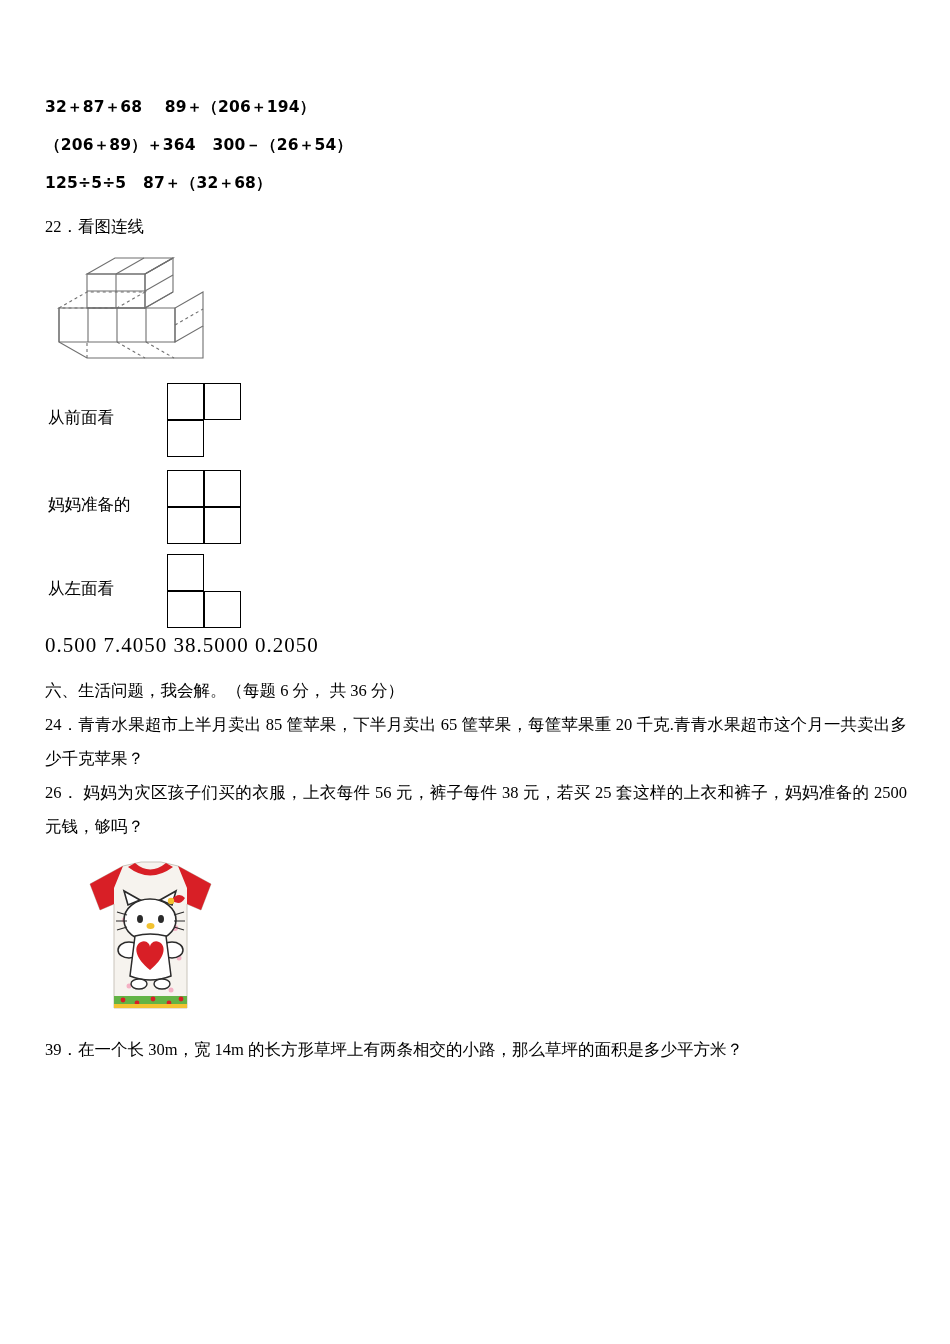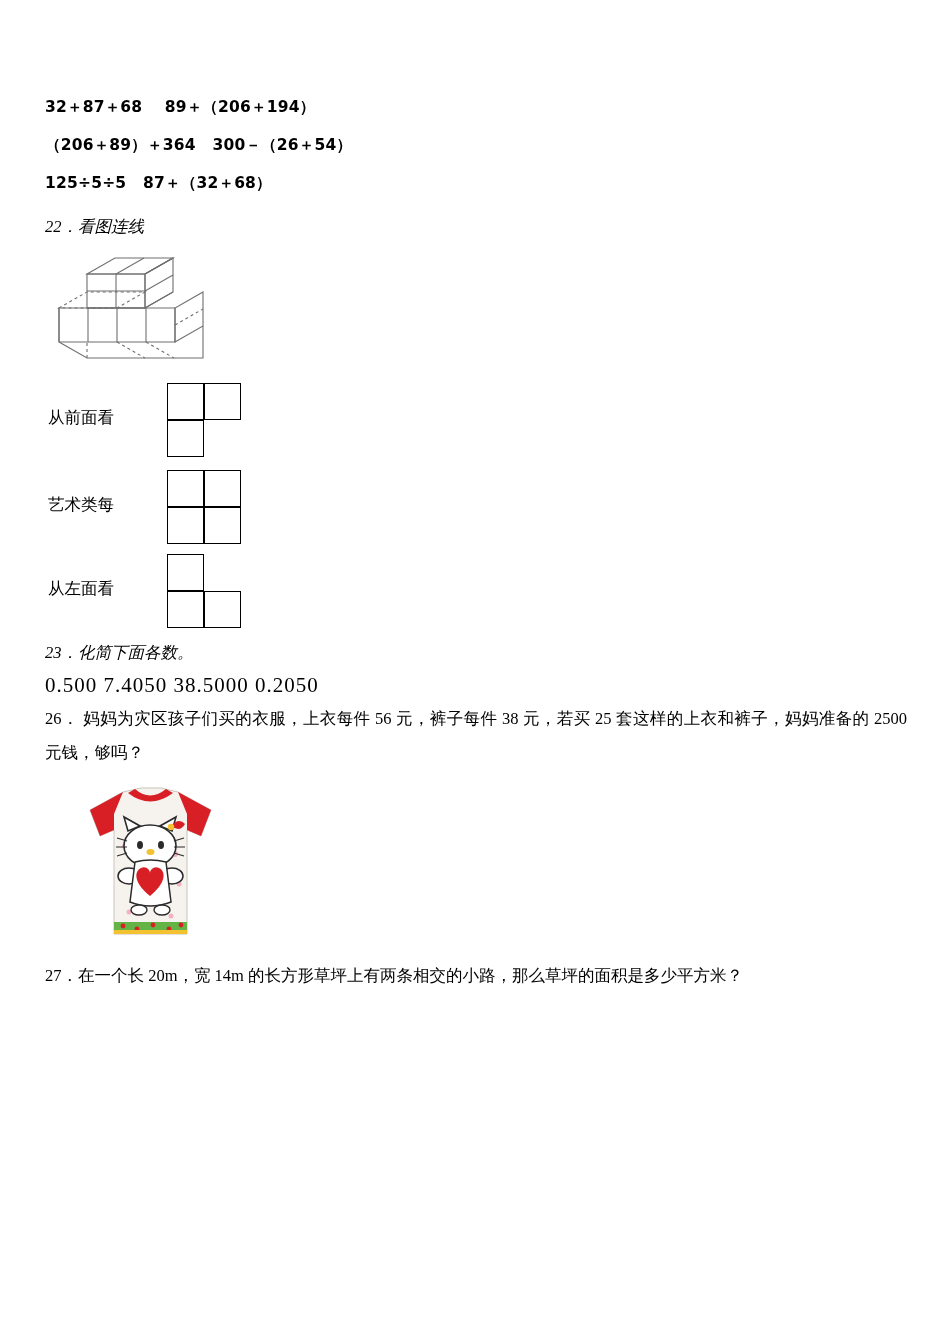--- a/index.html
+++ b/index.html
@@ -33,21 +33,20 @@
     font-weight: bold;
     font-size: 15.5px;
     line-height: 38px;
     letter-spacing: 0.2px;
     white-space: pre;
   }
   .q-head {
     font-size: 16.5px;
     line-height: 30px;
     margin-top: 10px;
-    font-style: italic;
   }
   .section-head {
     font-size: 16.5px;
     line-height: 34px;
     margin-top: 12px;
   }
   .q-body {
     font-size: 16.5px;
     line-height: 34px;
     text-align: justify;
@@ -164,21 +163,21 @@
         <div class="view-shape">
           <div class="cellgrid" style="width:76px;height:76px;">
             <div class="cell" style="left:0;top:0;"></div>
             <div class="cell" style="left:37px;top:0;"></div>
             <div class="cell" style="left:0;top:37px;"></div>
           </div>
         </div>
       </div>
 
       <div class="view-row" style="top:222px;">
-        <div class="view-label">艺术类每</div>
+        <div class="view-label">妈妈准备的</div>
         <div class="view-shape">
           <div class="cellgrid" style="width:76px;height:76px;">
             <div class="cell" style="left:0;top:0;"></div>
             <div class="cell" style="left:37px;top:0;"></div>
             <div class="cell" style="left:0;top:37px;"></div>
             <div class="cell" style="left:37px;top:37px;"></div>
           </div>
         </div>
       </div>
 
@@ -187,24 +186,25 @@
         <div class="view-shape">
           <div class="cellgrid" style="width:76px;height:76px;">
             <div class="cell" style="left:0;top:0;"></div>
             <div class="cell" style="left:0;top:37px;"></div>
             <div class="cell" style="left:37px;top:37px;"></div>
           </div>
         </div>
       </div>
     </div>
 
-    <div class="q-head">23．化简下面各数。</div>
     <div class="num-line">0.500   7.4050   38.5000   0.2050</div>
 
-
+    <div class="section-head">六、生活问题，我会解。（每题 6 分， 共 36 分）</div>
+
+    <div class="q-body">24．青青水果超市上半月卖出 85 筐苹果，下半月卖出 65 筐苹果，每筐苹果重 20 千克.青青水果超市这个月一共卖出多少千克苹果？</div>
 
 
     <div class="q-body">26． 妈妈为灾区孩子们买的衣服，上衣每件 56 元，裤子每件 38 元，若买 25 套这样的上衣和裤子，妈妈准备的 2500 元钱，够吗？</div>
 
     <div class="shirt-box">
       <svg width="135" height="165" viewBox="0 0 135 165" xmlns="http://www.w3.org/2000/svg">
         <defs>
           <clipPath id="shirtClip">
             <path d="M40 8 L58 4 L78 4 L95 8 L128 26 L118 52 L104 46 L104 150 L31 150 L31 46 L17 52 L7 26 Z"></path>
           </clipPath>
@@ -264,16 +264,16 @@
               <circle cx="54" cy="145" r="2.4"></circle>
             <circle cx="70" cy="141" r="2.4"></circle>
               <circle cx="86" cy="145" r="2.4"></circle>
             <circle cx="98" cy="141" r="2.4"></circle>
           </g>
           <rect x="31" y="146" width="73" height="5" fill="#f2c230"></rect>
         </g>
       </svg>
     </div>
 
-    <div class="q-body">27．在一个长 20m，宽 14m 的长方形草坪上有两条相交的小路，那么草坪的面积是多少平方米？</div>
+    <div class="q-body">39．在一个长 30m，宽 14m 的长方形草坪上有两条相交的小路，那么草坪的面积是多少平方米？</div>
 
   </div>
 </div>
 
 </body></html>

